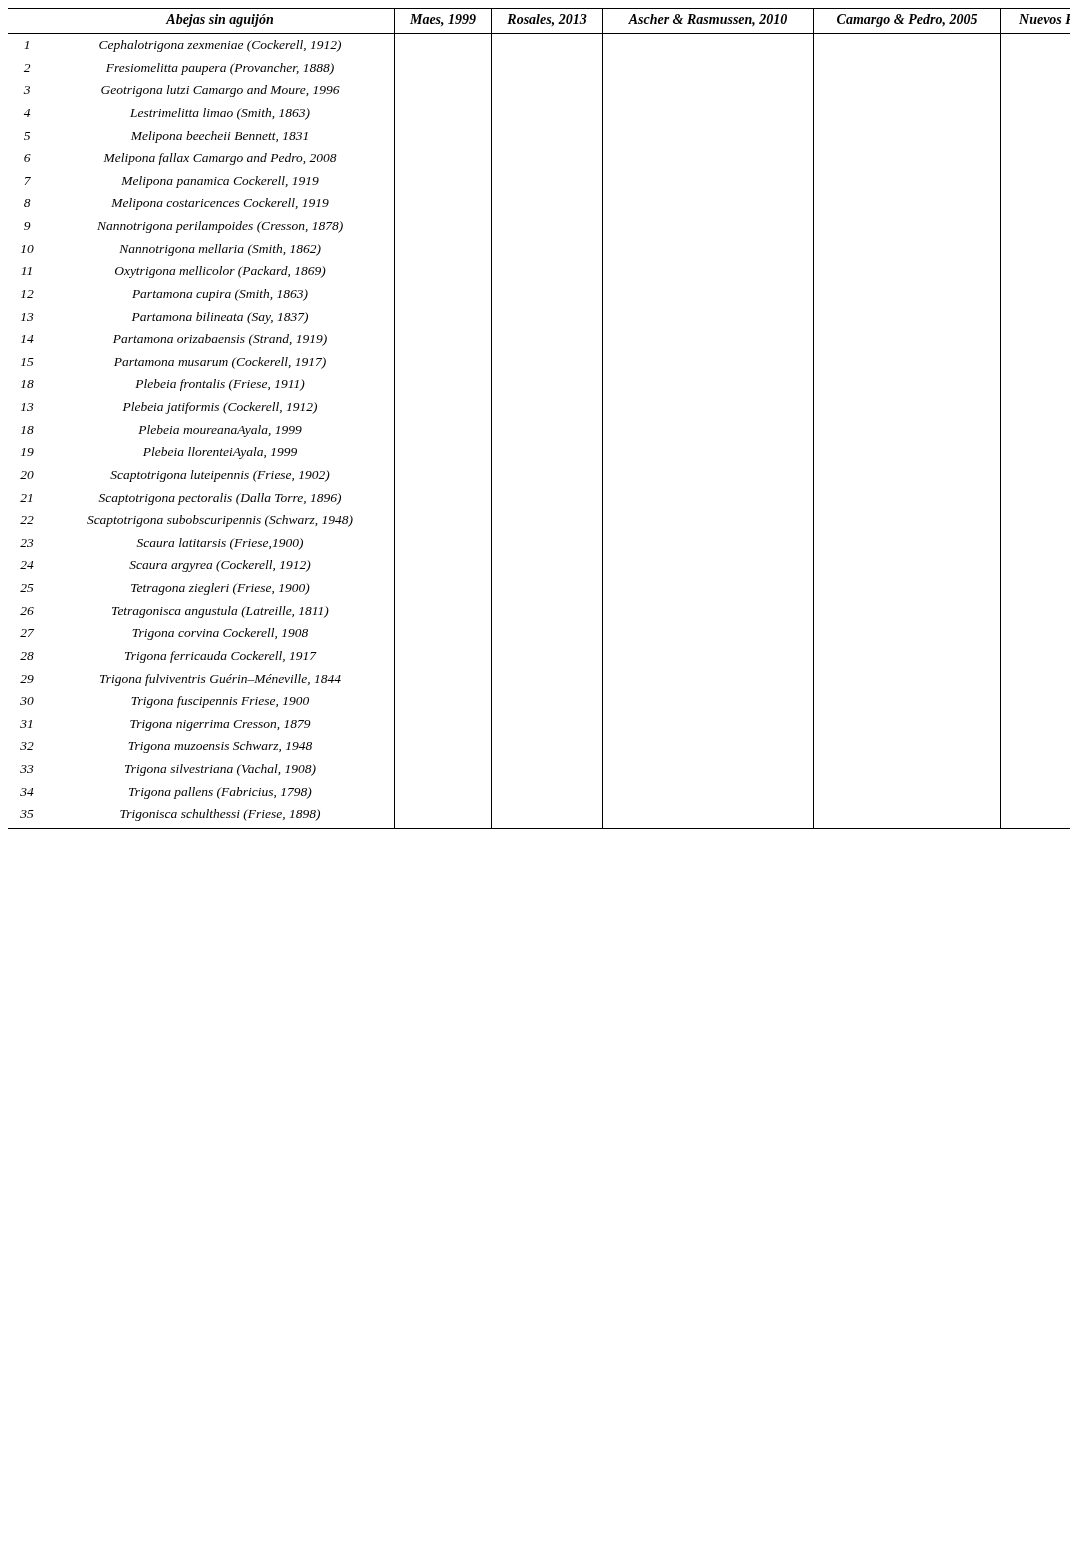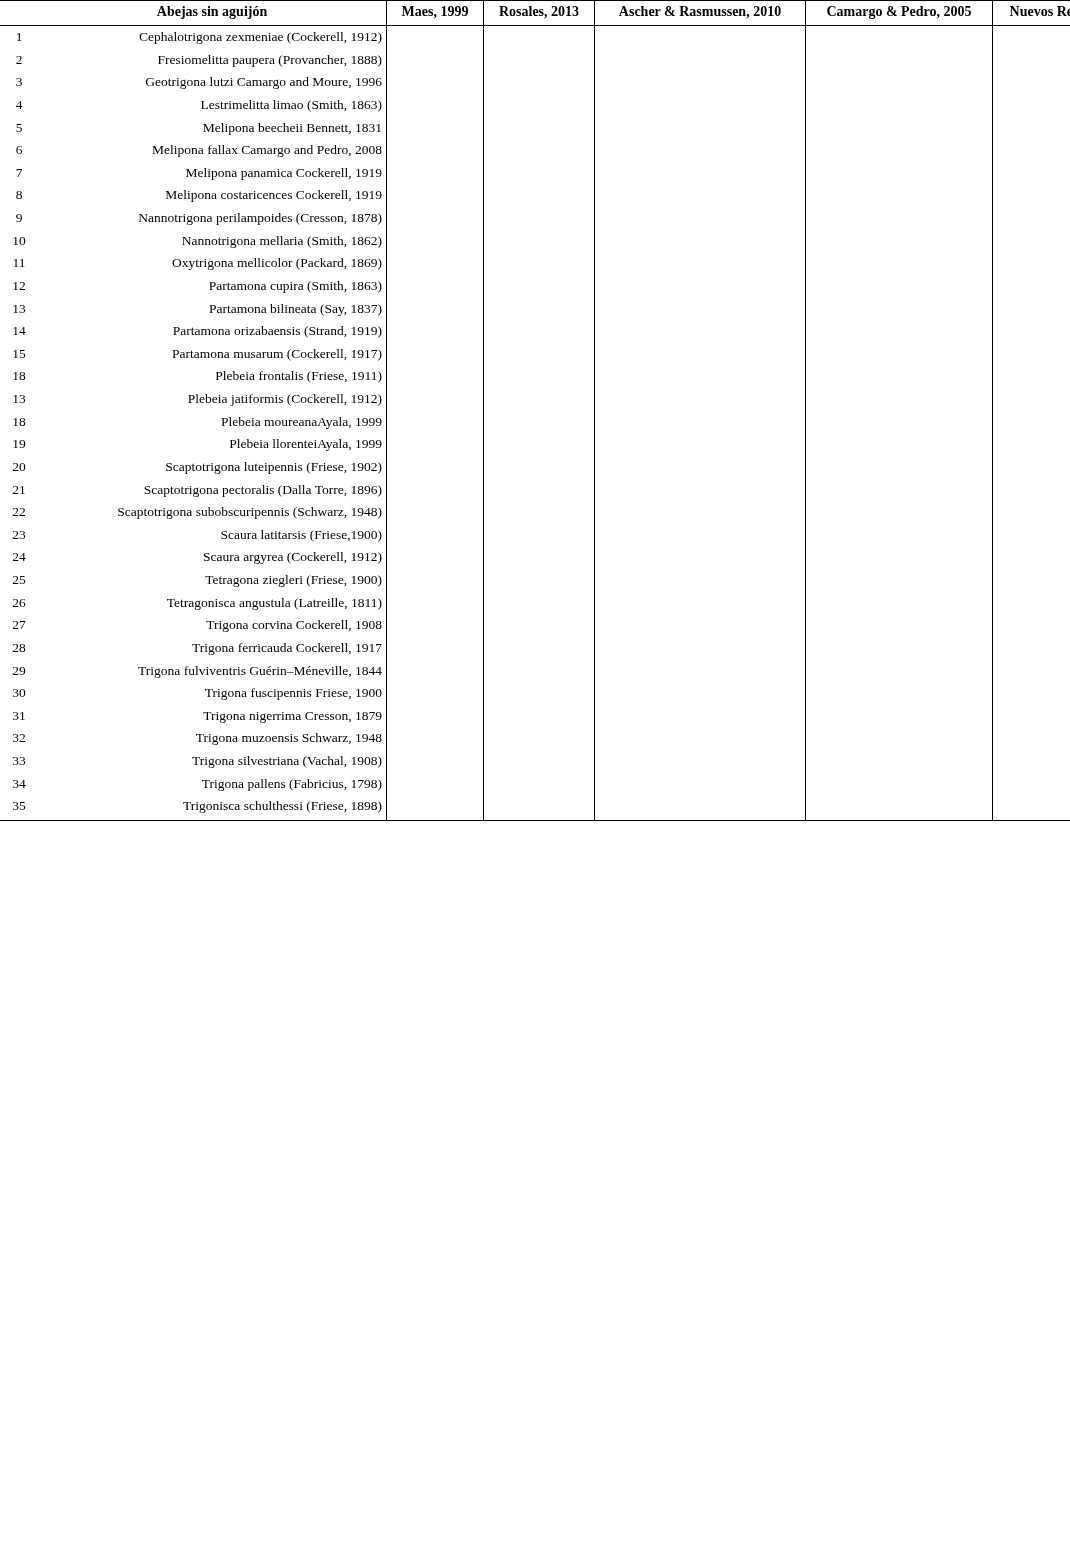--- a/index.html
+++ b/index.html
@@ -12,21 +12,22 @@
     height: 1557px;
     font-family: "Liberation Serif", serif;
     color: #000000;
     overflow: hidden;
   }
   .page {
     position: relative;
     width: 1070px;
     height: 1396px;
     box-sizing: border-box;
-    padding: 0;
+    padding: 8px;
+    font-style: italic;
   }
   table.species-table {
     border-collapse: collapse;
     width: 1060px;
     margin: 0 auto;
     table-layout: fixed;
     font-size: 13.5px;
   }
   table.species-table thead th {
     font-family: "Liberation Serif", serif;
@@ -49,21 +50,21 @@
     line-height: 1.38;
     vertical-align: middle;
     border: none;
   }
   table.species-table tbody tr:last-child td {
     border-bottom: 1.2px solid #000;
     padding-bottom: 4px;
   }
   
   .col-num      { width: 30px;  text-align: center; }
-  .col-species  { width: 340px; text-align: right; }
+  .col-species  { width: 340px; text-align: center; }
   .col-src      { text-align: center; }
   .c1 { width: 88px; }
   .c2 { width: 102px; }
   .c3 { width: 202px; }
   .c4 { width: 178px; }
   .c5 { width: 128px; }
 
   table.species-table thead th.sep,
   table.species-table tbody td.sep {
     border-left: 1.1px solid #000;

